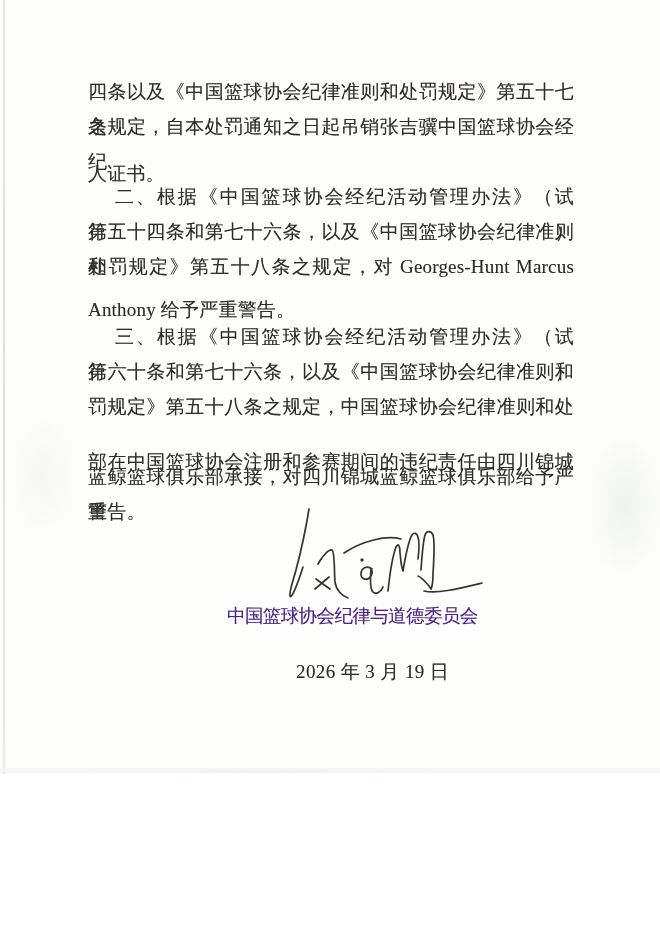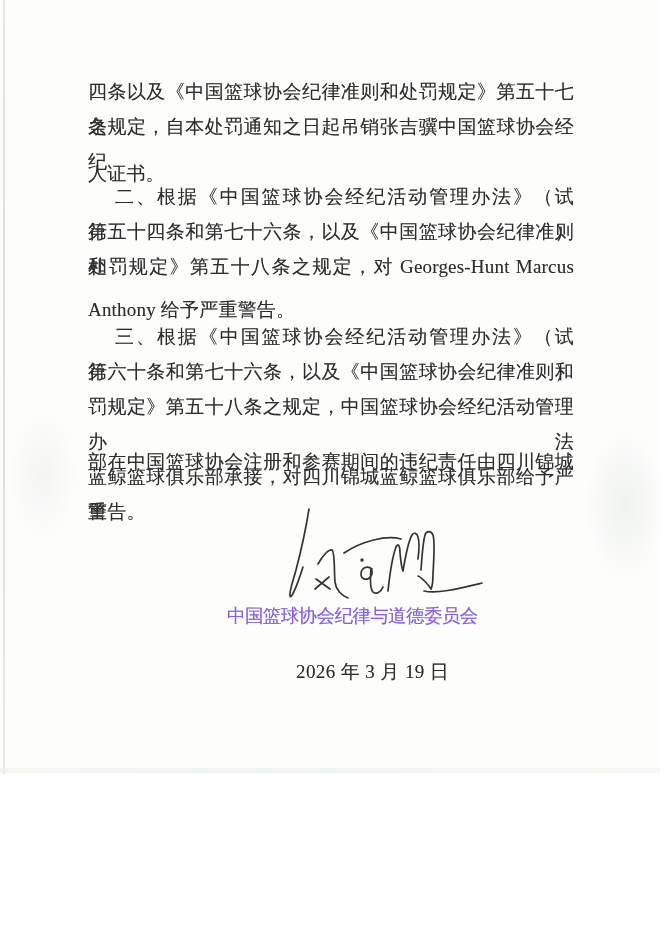--- a/index.html
+++ b/index.html
@@ -48,21 +48,21 @@
     text-align: justify;
     text-align-last: justify;
     text-justify: inter-character;
   }
   .line.indent { text-indent: 27px; }
 
   .signature-svg { position: absolute; left: 272px; top: 496px; }
 
   .committee {
     position: absolute; left: 227px; top: 604px;
-    font-size: 18.5px; line-height: 24px; color: #8b5cf6;
+    font-size: 18.5px; line-height: 24px; color: #4c1d95;
     letter-spacing: -0.6px;
     text-shadow: 0 0 0.6px rgba(70,70,70,.45);
     white-space: nowrap;
   }
   .doc-date {
     position: absolute; left: 296px; top: 660px;
     font-size: 19px; line-height: 24px; color: #2e2c2c;
     letter-spacing: 0.4px;
     text-shadow: 0 0 0.6px rgba(70,70,70,.45);
     white-space: nowrap;
@@ -88,21 +88,21 @@
   <div>
     <div class="line justify" style="top:74px">四条以及《中国篮球协会纪律准则和处罚规定》第五十七条</div>
     <div class="line justify" style="top:109px">之规定，自本处罚通知之日起吊销张吉骥中国篮球协会经纪</div>
     <div class="line" style="top:156px">人证书。</div>
     <div class="line justify indent" style="top:179px">二、根据《中国篮球协会经纪活动管理办法》（试行）</div>
     <div class="line justify" style="top:214px">第五十四条和第七十六条，以及《中国篮球协会纪律准则和</div>
     <div class="line justify" style="top:249px">处罚规定》第五十八条之规定，对 Georges-Hunt Marcus</div>
     <div class="line" style="top:292px">Anthony 给予严重警告。</div>
     <div class="line justify indent" style="top:319px">三、根据《中国篮球协会经纪活动管理办法》（试行）</div>
     <div class="line justify" style="top:354px">第六十条和第七十六条，以及《中国篮球协会纪律准则和</div>
-    <div class="line justify" style="top:389px">罚规定》第五十八条之规定，中国篮球协会经纪活动管理办法</div>
+    <div class="line justify" style="top:389px">罚规定》第五十八条之规定，中国篮球协会纪律准则和处</div>
     <div class="line justify" style="top:444px">部在中国篮球协会注册和参赛期间的违纪责任由四川锦城</div>
     <div class="line justify" style="top:459px">蓝鲸篮球俱乐部承接，对四川锦城蓝鲸篮球俱乐部给予严重</div>
     <div class="line" style="top:494px">警告。</div>
   </div>
 
   <svg class="signature-svg" width="215" height="112" viewBox="0 0 215 112">
     <g fill="none" stroke="#353434" stroke-width="1.7" stroke-linecap="round" stroke-linejoin="round">
       <path d="M37,13 C34,32 29,55 24,74 C21,85 17,96 18,100 C19,104 25,90 31,71"></path>
       <path d="M44,83 L58,93 M57,81 L43,93"></path>
       <path d="M46,68 C51,59 57,53 60,54 C63,56 62,75 63,86 C64,94 70,100 76,102"></path>

